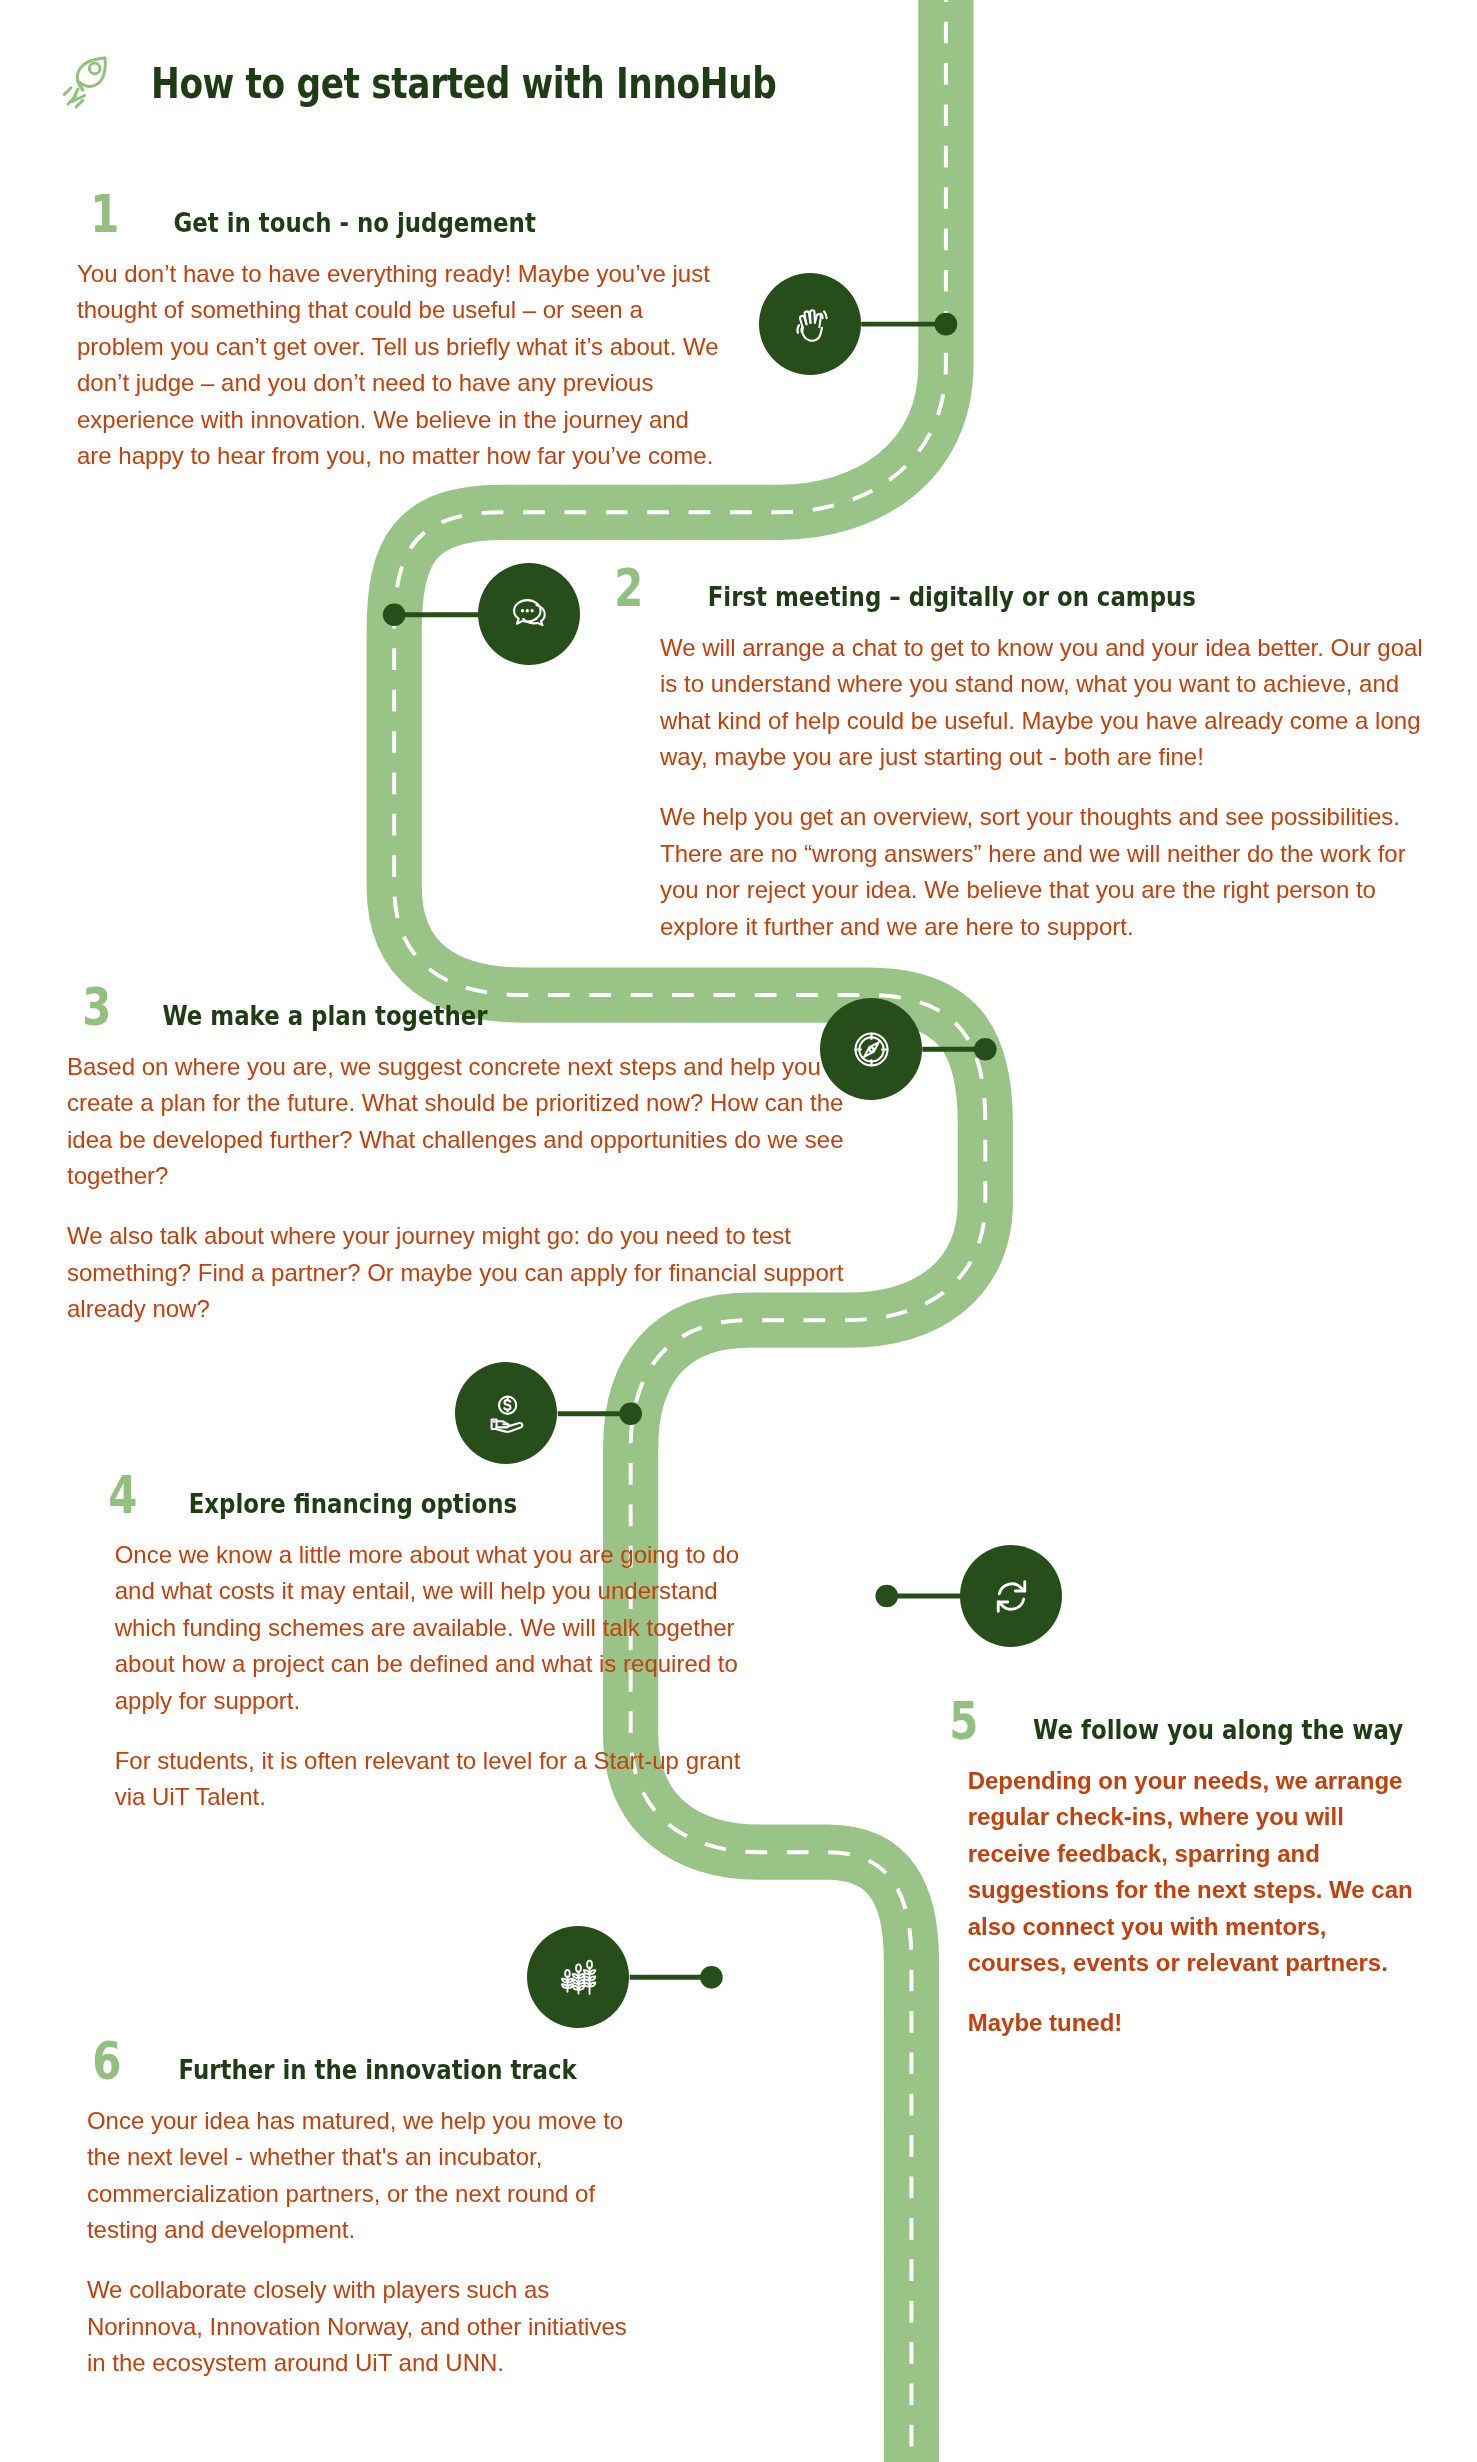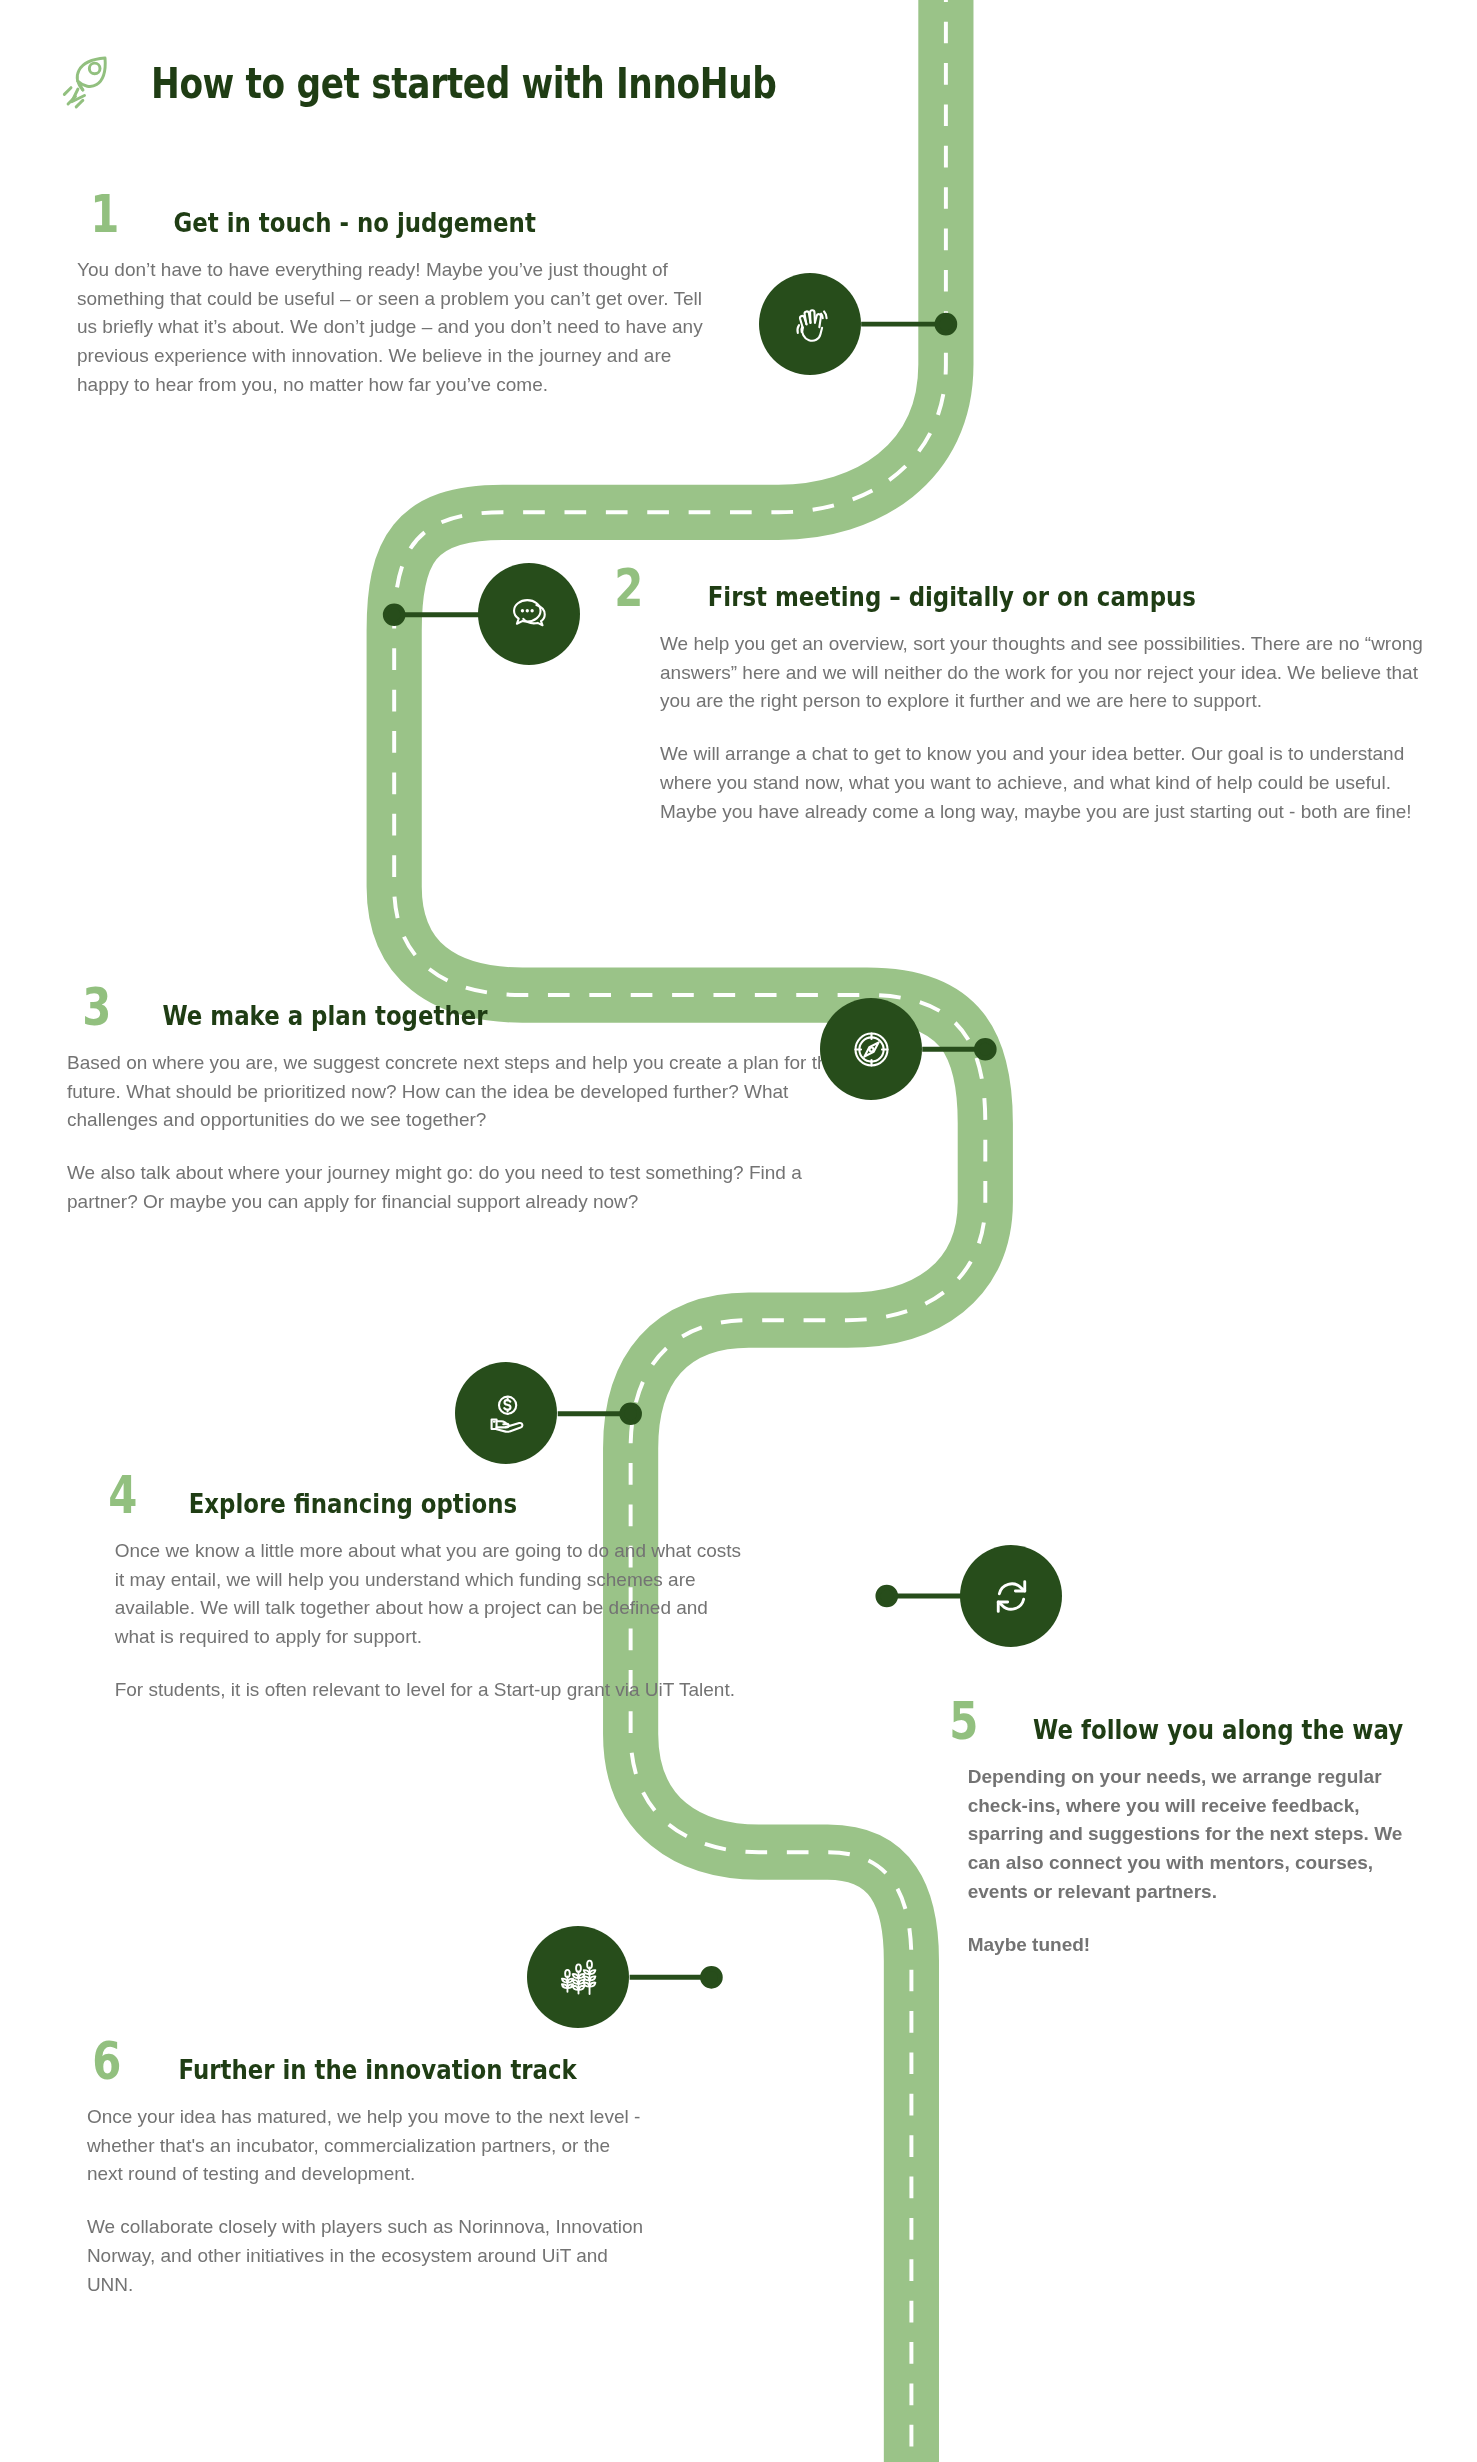--- a/index.html
+++ b/index.html
@@ -89,23 +89,23 @@
     font-family: "DejaVu Sans", sans-serif;
     font-weight: bold;
     font-size: 26.6px;
     color: #1f3d14;
     white-space: nowrap;
     transform: scaleX(0.86);
     transform-origin: left baseline;
   }
   .step-body p {
     font-family: "Liberation Sans", sans-serif;
-    font-size: 19px;
+    font-size: 24px;
     line-height: 1.52;
-    color: #737373;
+    color: #c2410c;
   }
   .step-body p + p { margin-top: 23.6px; }
 
   
   #step-1 { left: 77px;  top: 192px;  width: 650px; }
   #step-1 .step-head { padding-left: 9.9px; }
   #step-1 .step-body { padding-left: 0px; }
 
   #step-2 { left: 611px; top: 566px;  width: 823px; }
   #step-2 .step-head { padding-left: 0px; }
@@ -321,22 +321,22 @@
         <p>You don’t have to have everything ready! Maybe you’ve just thought of something that could be useful – or seen a problem you can’t get over. Tell us briefly what it’s about. We don’t judge – and you don’t need to have any previous experience with innovation. We believe in the journey and are happy to hear from you, no matter how far you’ve come.</p>
       </div>
     </div>
 
     <div class="step" id="step-2">
       <div class="step-head">
         <span class="step-num">2</span>
         <span class="step-title">First meeting – digitally or on campus</span>
       </div>
       <div class="step-body">
+        <p>We will arrange a chat to get to know you and your idea better. Our goal is to understand where you stand now, what you want to achieve, and what kind of help could be useful. Maybe you have already come a long way, maybe you are just starting out - both are fine!</p>
         <p>We help you get an overview, sort your thoughts and see possibilities. There are no “wrong answers” here and we will neither do the work for you nor reject your idea. We believe that you are the right person to explore it further and we are here to support.</p>
-        <p>We will arrange a chat to get to know you and your idea better. Our goal is to understand where you stand now, what you want to achieve, and what kind of help could be useful. Maybe you have already come a long way, maybe you are just starting out - both are fine!</p>
       </div>
     </div>
 
     <div class="step" id="step-3">
       <div class="step-head">
         <span class="step-num">3</span>
         <span class="step-title">We make a plan together</span>
       </div>
       <div class="step-body">
         <p>Based on where you are, we suggest concrete next steps and help you create a plan for the future. What should be prioritized now? How can the idea be developed further? What challenges and opportunities do we see together?</p>

